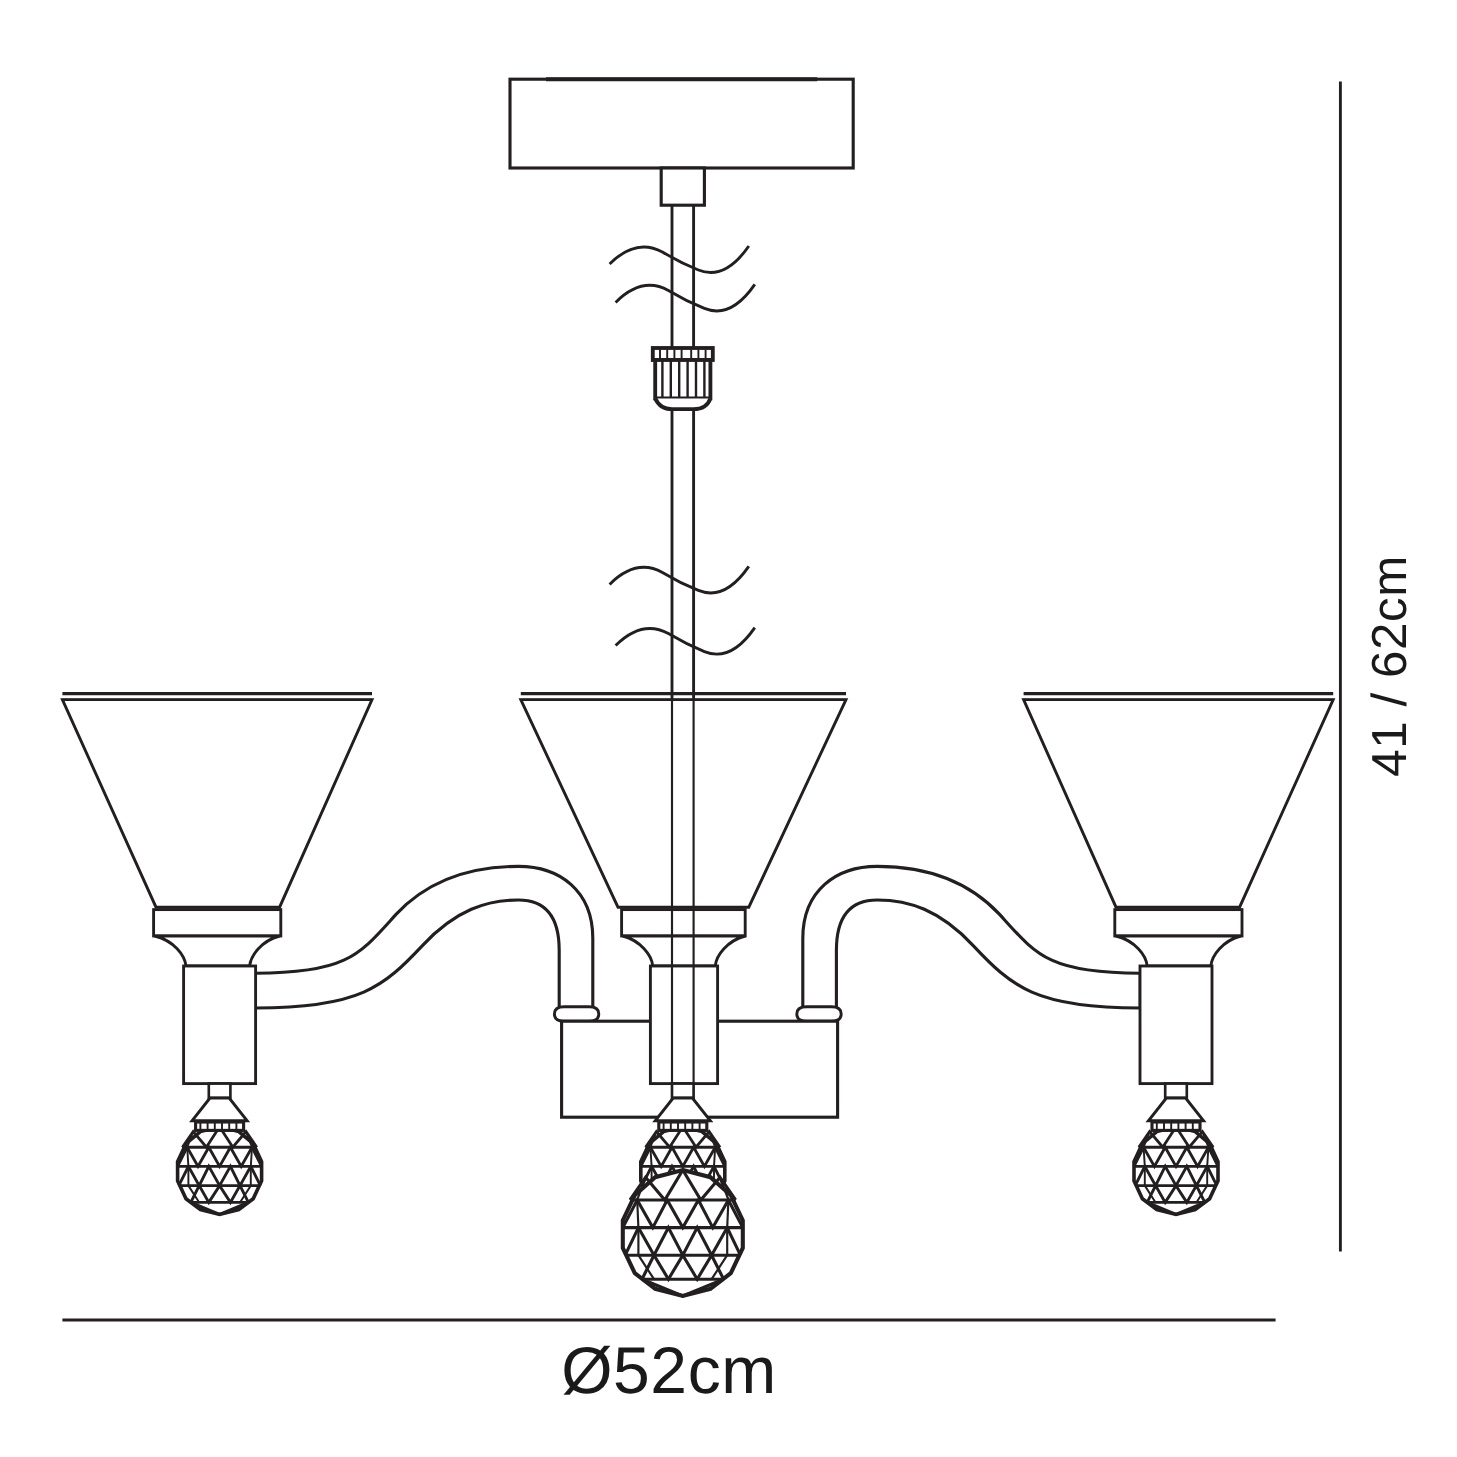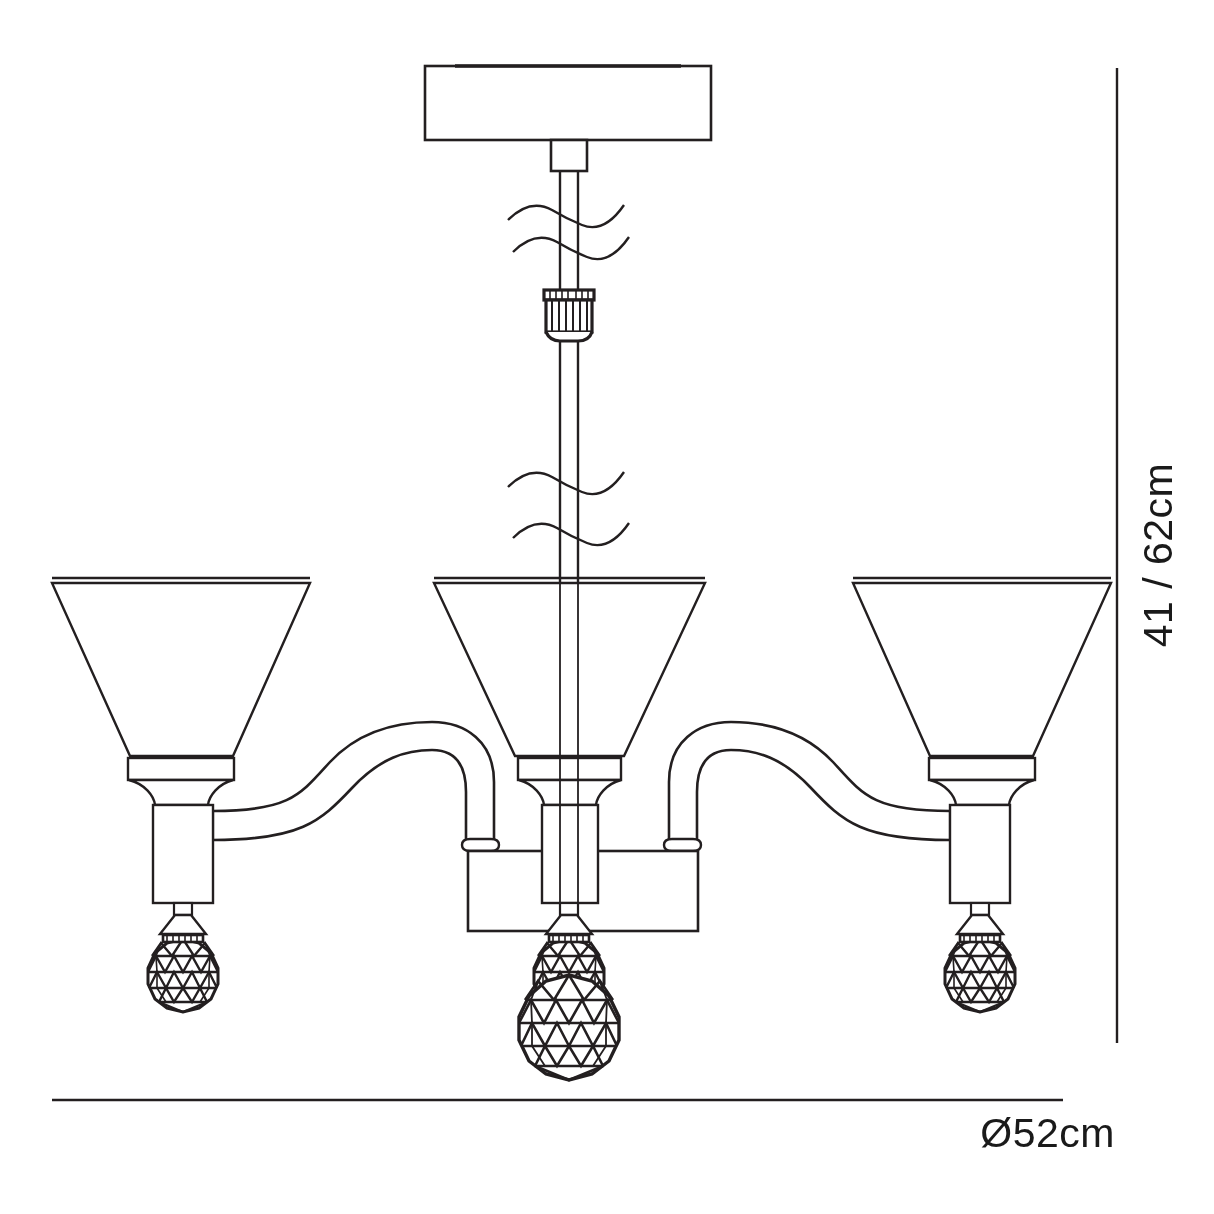--- a/index.html
+++ b/index.html
@@ -27,22 +27,22 @@
     position: absolute;
     font-family: "Liberation Sans", sans-serif;
     color: #1a1a1a;
     white-space: nowrap;
     letter-spacing: 0.5px;
   }
   #width-label {
     left: 0;
     top: 1110px;
     width: 1115px;
-    text-align: right;
-    font-size: 41px;
+    text-align: center;
+    font-size: 55px;
   }
   #height-label {
     left: 1135px;
     top: 555px;
     font-size: 41px;
     transform-origin: left top;
     transform: rotate(-90deg) translate(-50%, 0);
   }
 </style>
 </head>

